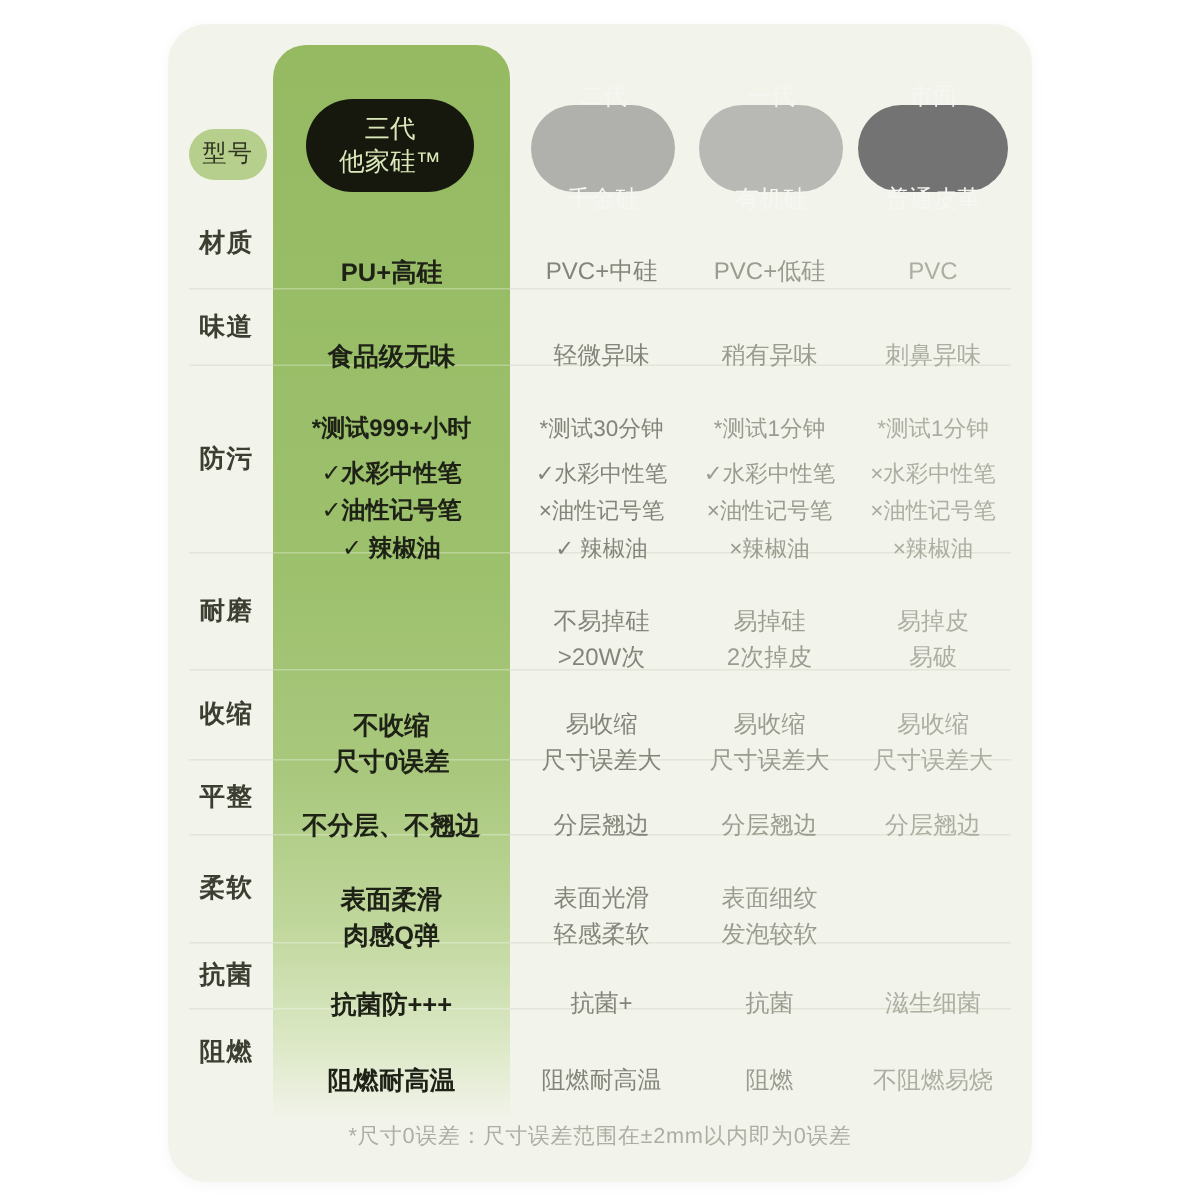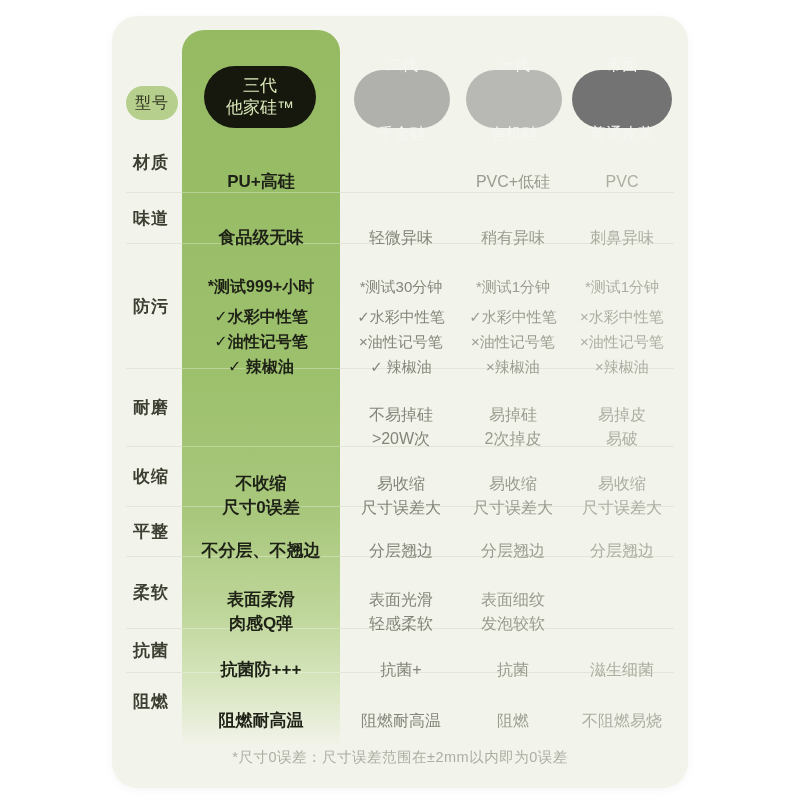--- a/index.html
+++ b/index.html
@@ -106,20 +106,23 @@
         <span>市面</span>
         <span>普通皮革</span>
       </div>
     </div>
 
     <div class="row" style="top:116px;height:60px">
       <div class="lbl">材质</div>
       <div class="cell c1">
           <span>PU+高硅</span>
         </div>
+      <div class="cell c2">
+          <span>PVC+中硅</span>
+        </div>
       <div class="cell c3">
           <span>PVC+低硅</span>
         </div>
       <div class="cell c4">
           <span>PVC</span>
         </div>
     </div>
 
     <div class="row" style="top:176px;height:51px">
       <div class="lbl">味道</div>

